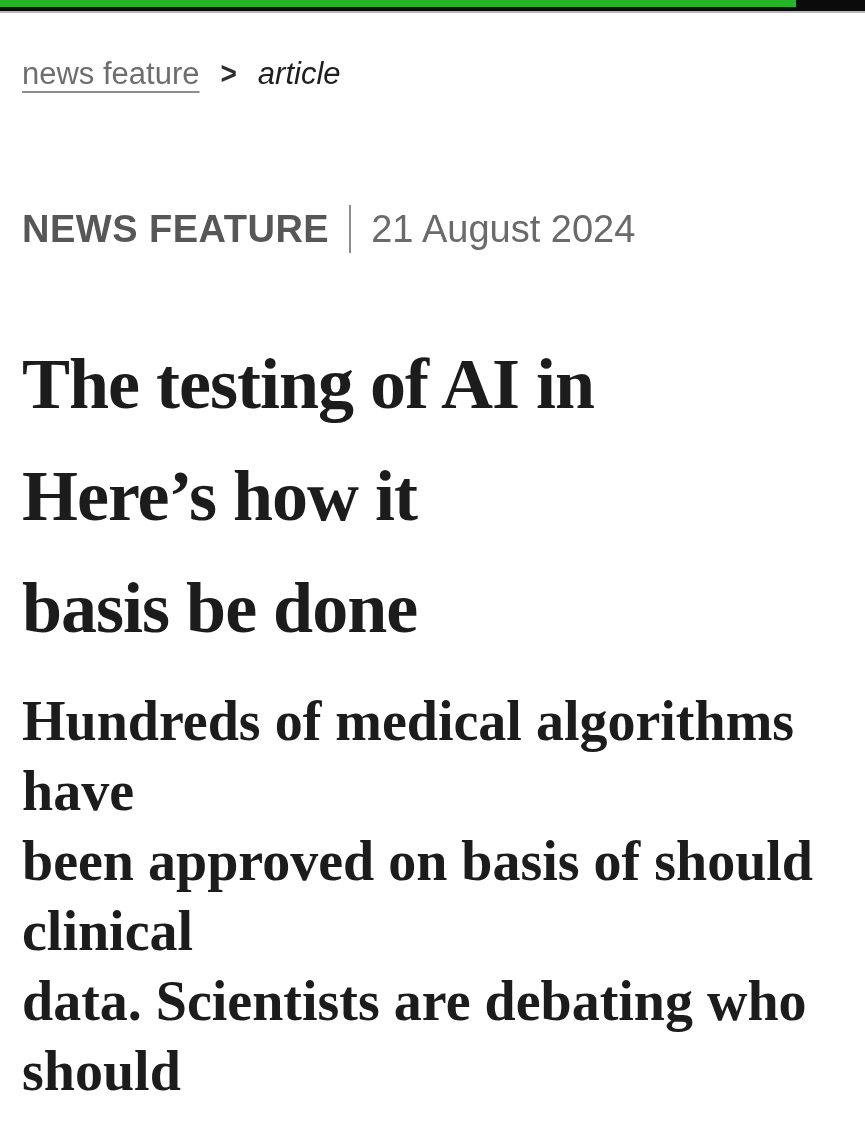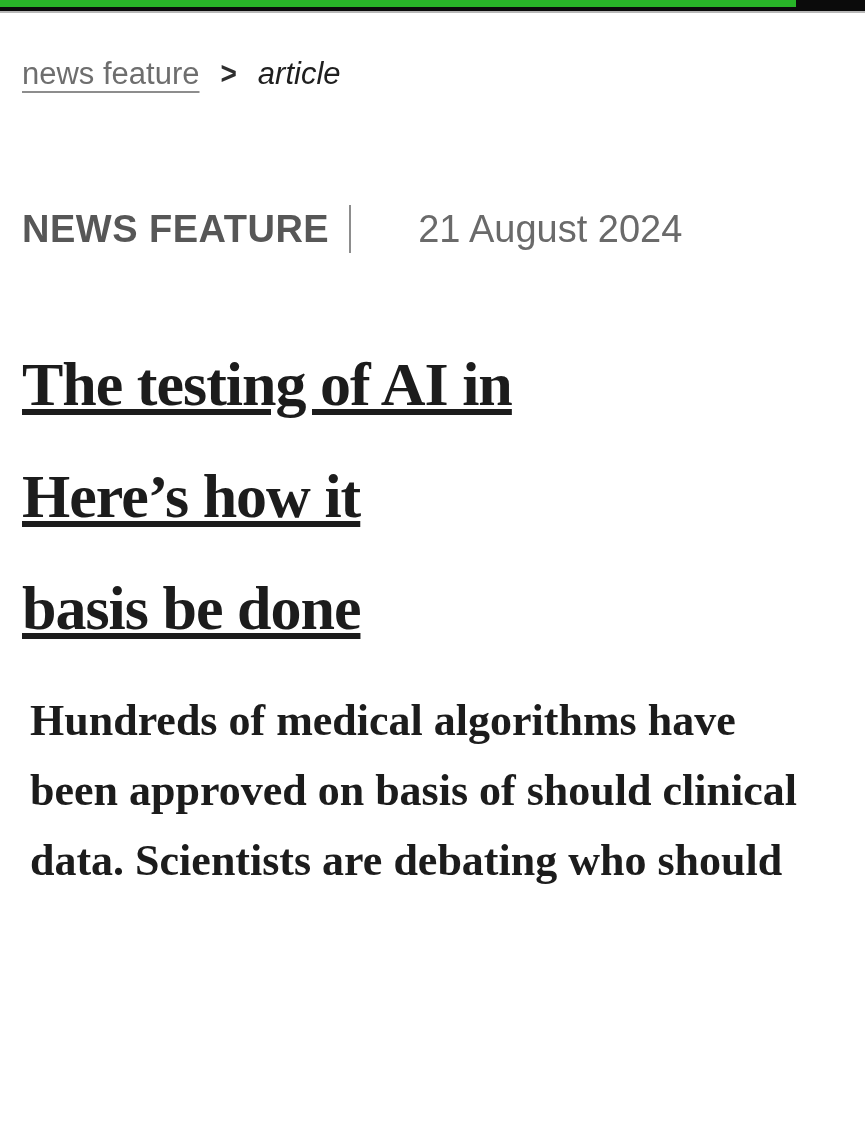--- a/index.html
+++ b/index.html
@@ -80,42 +80,40 @@
   }
   .kicker-sep {
     width: 2px;
     height: 48px;
     background: #8d8d8d;
     margin: 0 20px;
   }
   .date {
     font-size: 38px;
     color: #6a6a6a;
-    margin-left: 47px;
   }
 
   
   .headline {
     margin: 75px 0 16px 0;
     font-family: "Liberation Serif", serif;
     font-weight: bold;
-    font-size: 62px;
+    font-size: 72px;
     line-height: 112px;
     letter-spacing: -1px;
     color: #1c1c1c;
-    text-decoration: underline;
   }
   .headline .hl { display: block; }
 
   
   .standfirst {
-    margin: 22px 0 0 8px;
+    margin: 22px 0 0 0;
     font-family: "Liberation Serif", serif;
     font-weight: bold;
-    font-size: 44px;
+    font-size: 56px;
     line-height: 70px;
     letter-spacing: 0;
     color: #1c1c1c;
   }
   .standfirst .sf { display: block; }
 </style>
 </head>
 <body>
 
 <div class="page">

